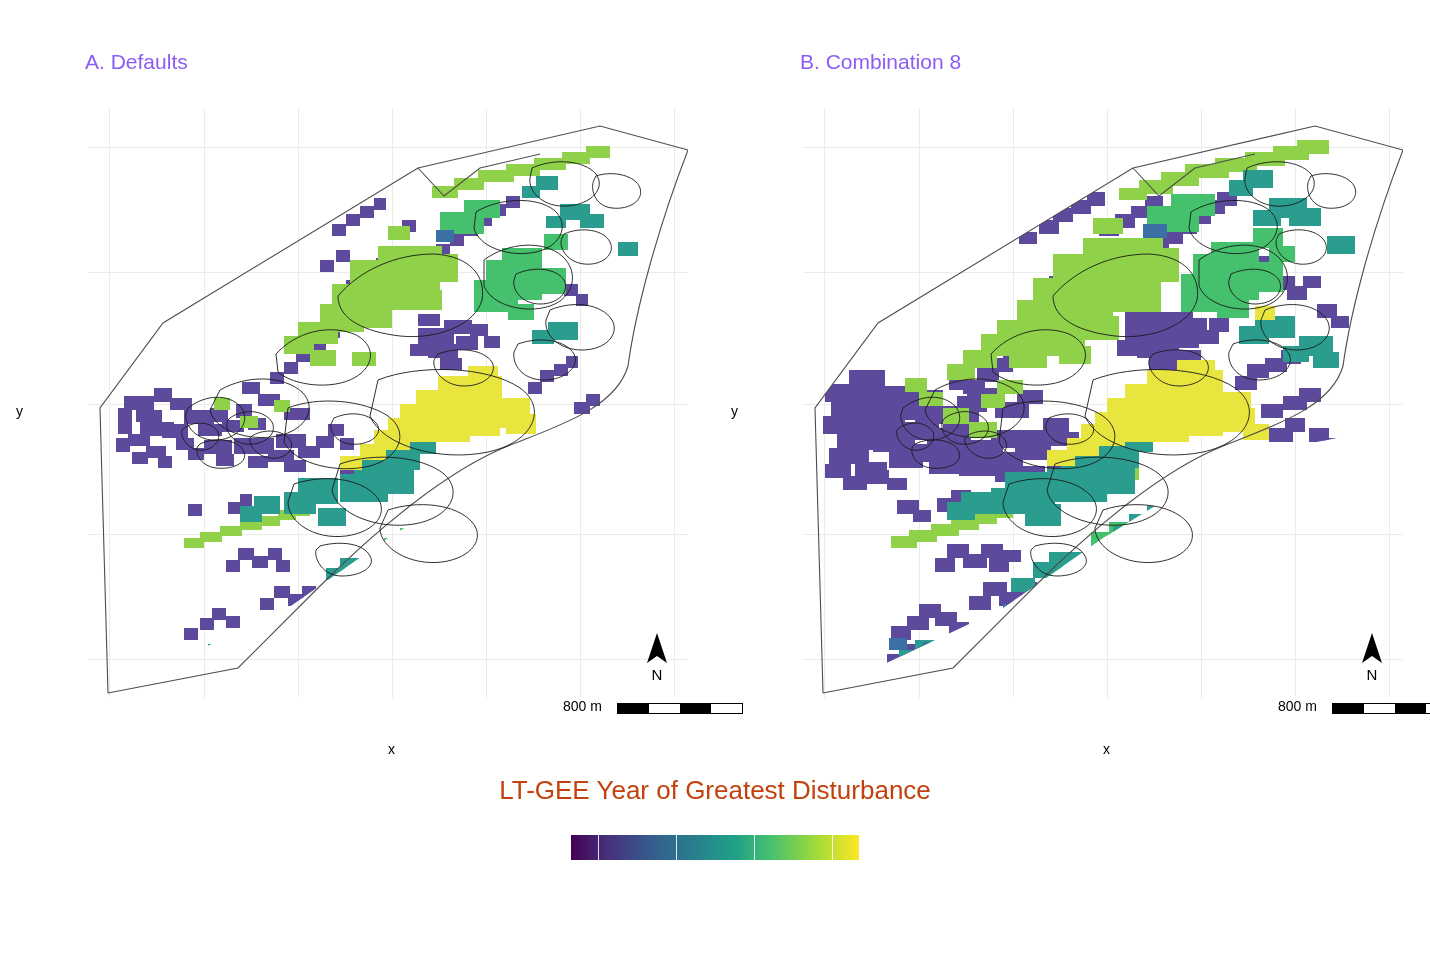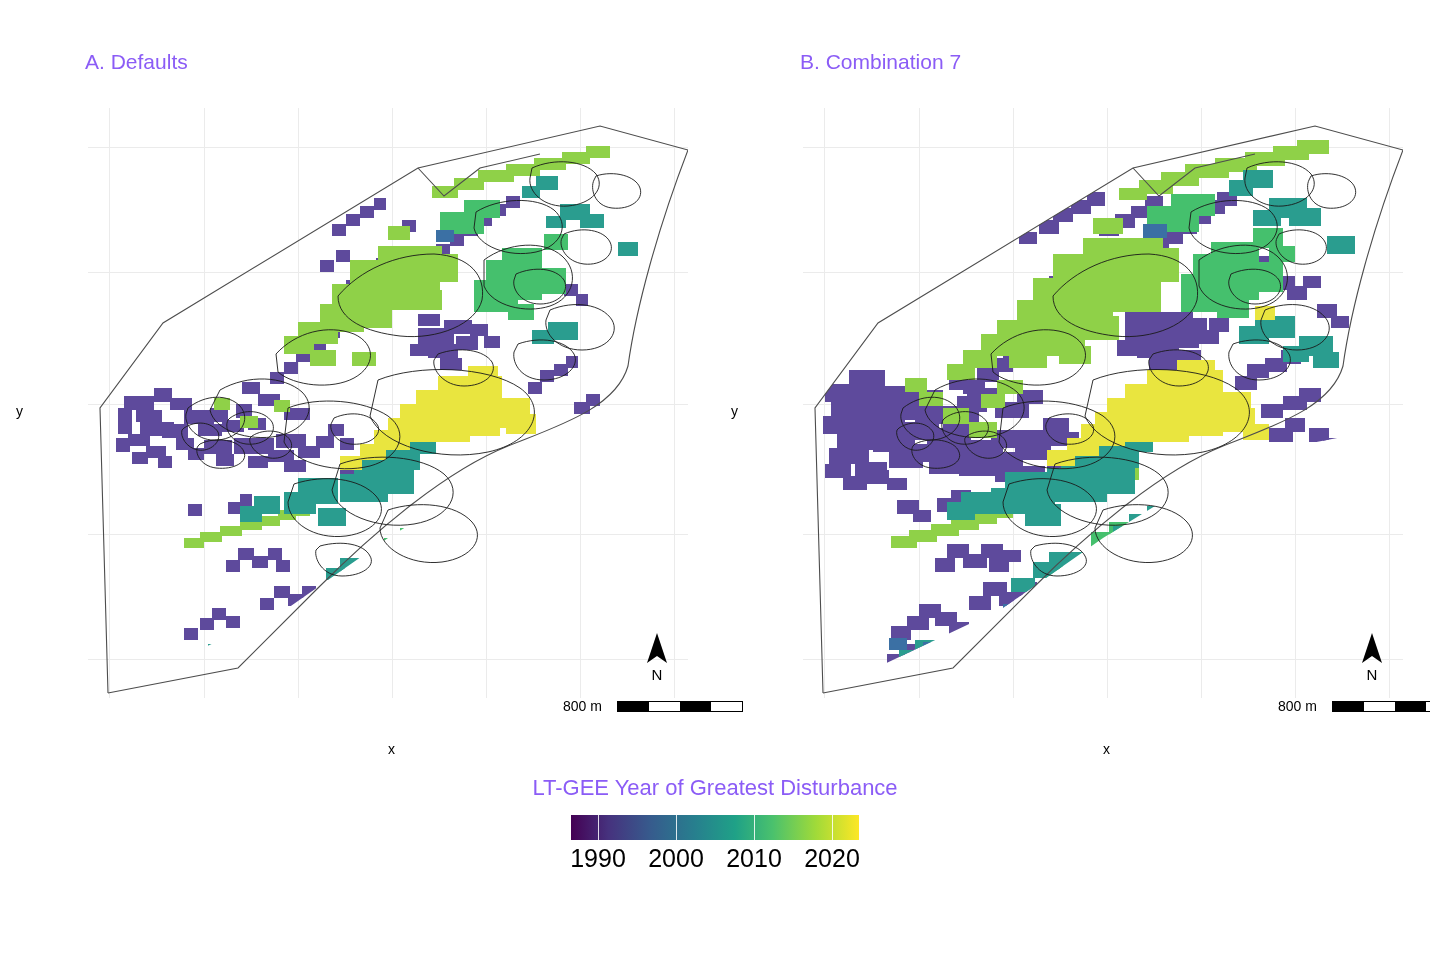--- a/index.html
+++ b/index.html
@@ -80,21 +80,21 @@
     height: 52px;
   }
   .north-arrow svg { display: block; }
 
   
   .scalebar {
     position: absolute;
     left: 563px;
     top: 698px;
     display: flex;
-    align-items: center;
+    align-items: flex-end;
     gap: 15px;
   }
   .scalebar-label {
     font-size: 14px;
     color: #000;
     white-space: nowrap;
   }
   .scalebar-bar {
     display: flex;
     border: 1px solid #000;
@@ -107,23 +107,23 @@
   .sb-light { background: #fff; }
 
   
   .legend {
     position: absolute;
     left: 0; top: 775px;
     width: 1430px;
     text-align: center;
   }
   .legend-title {
-    font-size: 22px;
-    color: #8b5cf6;
-    margin-bottom: 14px;
+    font-size: 26px;
+    color: #c2410c;
+    margin-bottom: 29px;
   }
   .legend-bar-wrap {
     position: relative;
     width: 288px;
     height: 25px;
     margin: 0 auto;
   }
   .legend-bar {
     position: absolute;
     inset: 0;
@@ -489,21 +489,21 @@
       <span class="scalebar-bar">
         <span class="sb-seg sb-dark"></span>
         <span class="sb-seg sb-light"></span>
         <span class="sb-seg sb-dark"></span>
         <span class="sb-seg sb-light"></span>
       </span>
     </div>
   </div>
 
   <div class="panel panel-b">
-    <div class="panel-title">B. Combination 7</div>
+    <div class="panel-title">B. Combination 8</div>
 
     <div class="axis-title-y">y</div>
     <div class="axis-title-x">x</div>
 
     <div class="plot">
       <div class="grid-line grid-h" style="top:39px"></div>
       <div class="grid-line grid-h" style="top:164px"></div>
       <div class="grid-line grid-h" style="top:296px"></div>
       <div class="grid-line grid-h" style="top:426px"></div>
       <div class="grid-line grid-h" style="top:551px"></div>
@@ -869,21 +869,15 @@
 
   <div class="legend">
     <div class="legend-title">LT-GEE Year of Greatest Disturbance</div>
     <div class="legend-bar-wrap">
       <div class="legend-bar"></div>
       <div class="legend-tick" style="left:27px"></div>
       <div class="legend-tick" style="left:105px"></div>
       <div class="legend-tick" style="left:183px"></div>
       <div class="legend-tick" style="left:261px"></div>
     </div>
-    <div class="legend-labels">
-      <span class="legend-label" style="left:27px">1990</span>
-      <span class="legend-label" style="left:105px">2000</span>
-      <span class="legend-label" style="left:183px">2010</span>
-      <span class="legend-label" style="left:261px">2020</span>
-    </div>
   </div>
 
 </div>
 
 </body></html>

